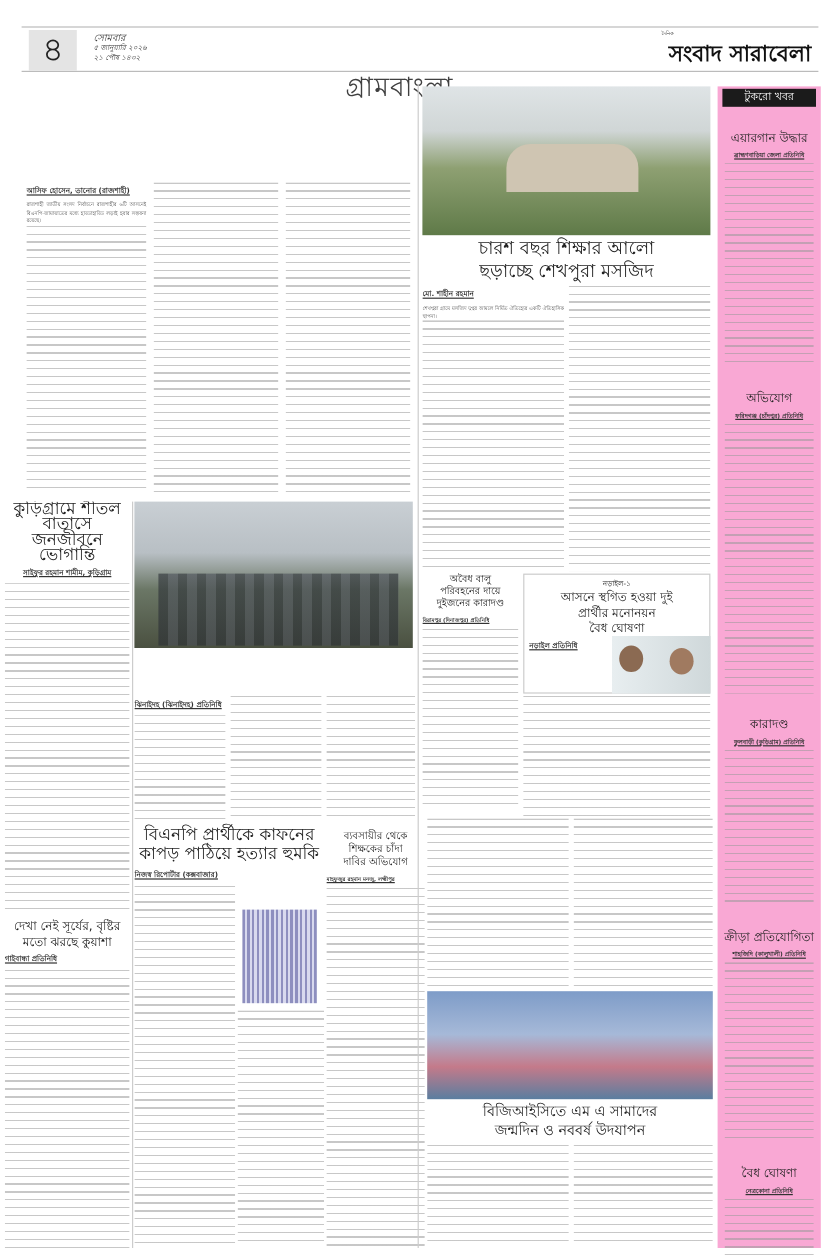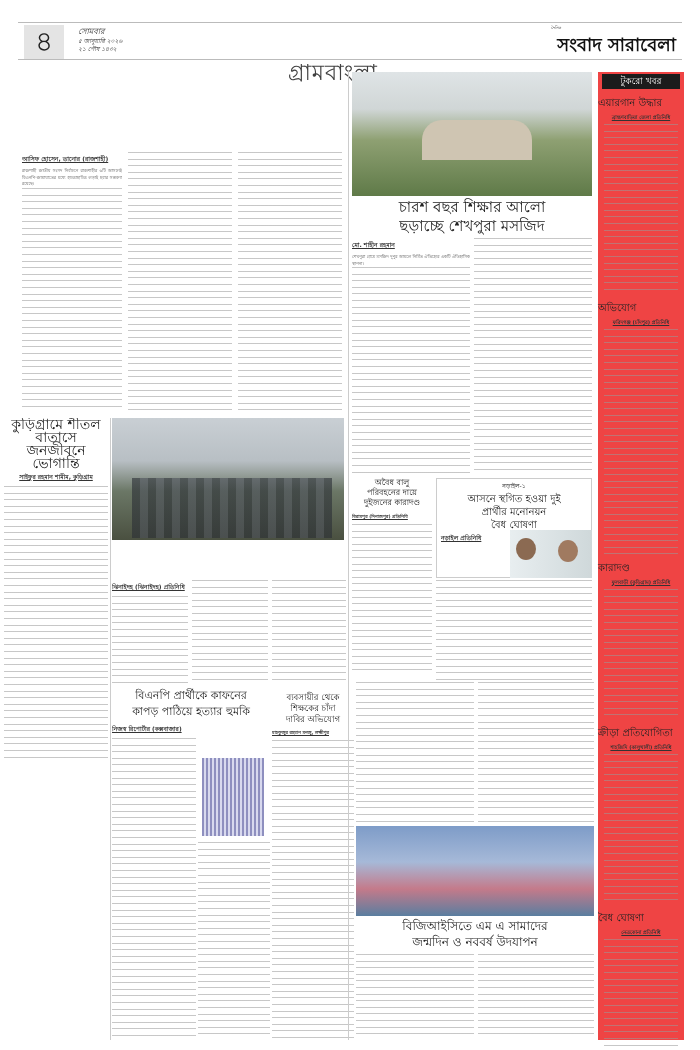--- a/index.html
+++ b/index.html
@@ -13,23 +13,23 @@
   .brand{position:absolute;right:6px;top:8px;font-size:18px;font-weight:bold;color:#111;}
   .brand small{position:absolute;left:-6px;top:-6px;font-size:4px;font-weight:normal;}
   .lead-hl{position:absolute;left:24px;top:68px;width:322px;text-align:center;color:#e2312b;font-size:30px;line-height:40px;font-weight:normal;font-family:"DejaVu Sans",sans-serif;}
   .byline{font-size:6px;font-weight:bold;text-decoration:underline;color:#333;margin:2px 0 3px;}
   .txt{font-size:4.2px;line-height:6.6px;color:#555;text-align:justify;}
   .col{position:absolute;overflow:hidden;}
   .filler{height:100%;background:repeating-linear-gradient(to bottom,#9a9a9a 0,#9a9a9a 1px,transparent 1px,transparent 6.6px);opacity:.55;}
   .photo{position:absolute;background:#7a8a7e;overflow:hidden;}
   .hl{position:absolute;text-align:center;font-family:"DejaVu Sans",sans-serif;color:#222;}
   .box{position:absolute;border:1px solid #ccc;}
-  .sidebar{position:absolute;left:598px;top:72px;width:86px;height:968px;background:#ef4444;}
+  .sidebar{position:absolute;left:598px;top:72px;width:86px;height:968px;background:#f9a8d4;}
   .sb-head{background:#1b1b1b;color:#fff;font-size:9px;text-align:center;height:15px;line-height:15px;margin:2px 4px;}
-  .sb-title{font-size:10px;color:#222;margin-top:6px;}
+  .sb-title{font-size:10px;text-align:center;color:#222;margin-top:18px;}
   .sb-by{font-size:5px;font-weight:bold;text-decoration:underline;color:#333;text-align:center;margin:2px 0;}
   .sb-filler{margin:2px 6px;background:repeating-linear-gradient(to bottom,#999 0,#999 1px,transparent 1px,transparent 6.6px);opacity:.55;}
   .divider{position:absolute;background:#ccc;}
 </style>
 </head>
 <body>
 
 <div class="page">
 
   <div class="masthead">
@@ -73,21 +73,21 @@
     <div class="byline">ঝিনাইদহ (ঝিনাইদহ) প্রতিনিধি</div>
     <div class="filler"></div>
   </div>
   <div class="col" style="left:192px;top:580px;width:76px;height:104px;">
       <div class="filler"></div>
     </div>
   <div class="col" style="left:272px;top:580px;width:74px;height:104px;">
       <div class="filler"></div>
     </div>
 
-  <div class="hl" style="left:112px;top:688px;width:158px;font-size:11px;line-height:16px;">
+  <div class="hl" style="left:112px;top:688px;width:158px;font-size:14px;line-height:16px;">
     <div>বিএনপি প্রার্থীকে কাফনের</div>
     <div>কাপড় পাঠিয়ে হত্যার হুমকি</div>
   </div>
   <div class="col" style="left:112px;top:722px;width:84px;height:318px;">
     <div class="byline">নিজস্ব রিপোর্টার (কক্সবাজার)</div>
     <div class="filler"></div>
   </div>
   <div class="photo" style="left:202px;top:758px;width:62px;height:78px;background:repeating-linear-gradient(90deg,#8e8fbf 0,#8e8fbf 2px,#d8d9ee 2px,#d8d9ee 4px);"></div>
   <div class="col" style="left:198px;top:842px;width:72px;height:198px;">
       <div class="filler"></div>
@@ -96,20 +96,25 @@
   <div class="hl" style="left:272px;top:692px;width:82px;font-size:8.5px;line-height:11px;">
     <div>ব্যবসায়ীর থেকে</div>
     <div>শিক্ষকের চাঁদা</div>
     <div>দাবির অভিযোগ</div>
   </div>
   <div class="col" style="left:272px;top:728px;width:82px;height:312px;">
     <div class="byline" style="font-size:4.5px;">মাহফুজুর রহমান মনজু, লক্ষ্মীপুর</div>
     <div class="filler"></div>
   </div>
 
+  <div class="col" style="left:4px;top:766px;width:104px;height:274px;">
+    <div class="hl" style="position:relative;font-size:10px;line-height:13px;">দেখা নেই সূর্যের, বৃষ্টির মতো ঝরছে কুয়াশা</div>
+    <div class="byline">গাইবান্ধা প্রতিনিধি</div>
+    <div class="filler"></div>
+  </div>
 
   <div class="photo" style="left:352px;top:72px;width:240px;height:124px;background:linear-gradient(#dfe4e6 0%,#d0d6d6 30%,#8ea072 55%,#5f7a48 100%);">
     <div style="position:absolute;left:70px;top:48px;width:110px;height:40px;background:#cfc5b2;border-radius:20px 20px 0 0;"></div>
   </div>
   <div class="hl" style="left:352px;top:198px;width:240px;font-size:15px;line-height:19px;">
     <div>চারশ বছর শিক্ষার আলো</div>
     <div>ছড়াচ্ছে শেখপুরা মসজিদ</div>
   </div>
   <div class="col" style="left:352px;top:238px;width:118px;height:238px;">
     <div class="byline">মো. শাহীন রহমান</div>

